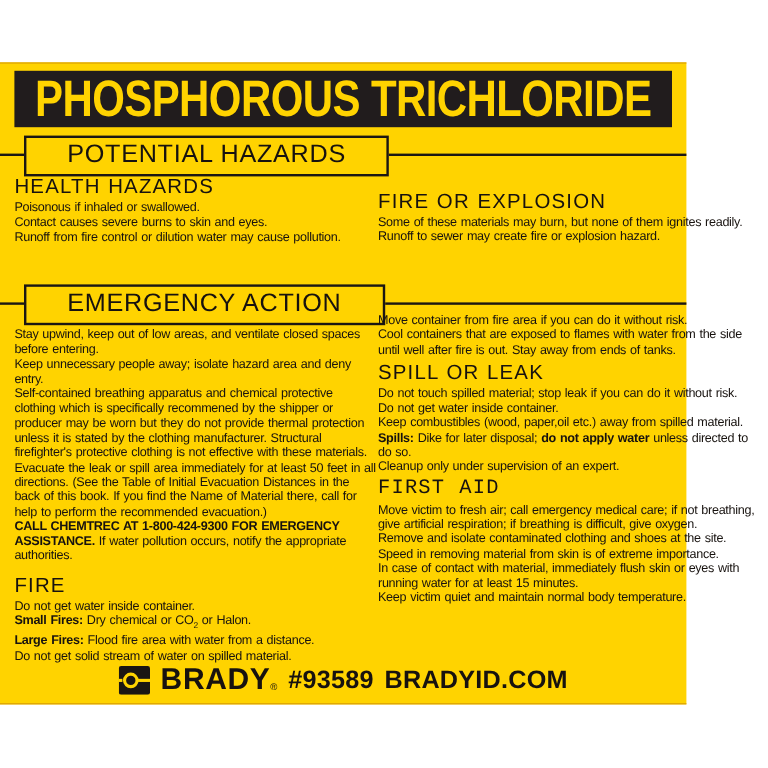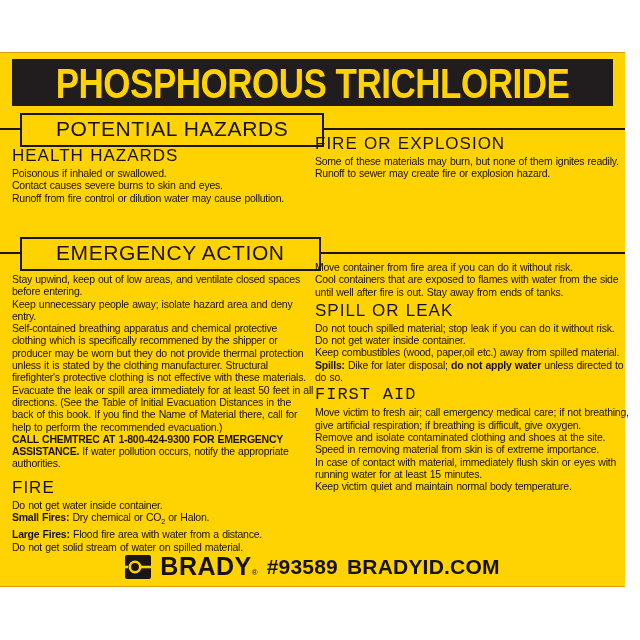--- a/index.html
+++ b/index.html
@@ -1,36 +1,36 @@
 <!DOCTYPE html>
 <html><head>
 <meta charset="utf-8">
 <style>
   html,body{margin:0;padding:0;background:#fff;}
   .page{position:relative;width:640px;height:640px;background:#ffffff;overflow:hidden;
         font-family:"Liberation Sans",sans-serif;color:#17120f;}
-  .sign{position:absolute;left:0;top:52px;width:625px;height:533px;background:#FFD300;
+  .sign{position:absolute;left:0;top:52px;width:572px;height:533px;background:#FFD300;
         border-top:1px solid #d99f04;border-bottom:1px solid #d99f04;}
   .banner{position:absolute;left:12px;right:12px;top:6px;height:47px;background:#211c1d;
           display:flex;align-items:center;justify-content:center;overflow:hidden;}
   .banner .title{color:#FFD300;font-weight:bold;font-size:35px;letter-spacing:-0.5px;
           white-space:nowrap;transform:scaleY(1.22);}
   .hdr{position:absolute;left:0;width:100%;height:34px;}
   .hdr .line{position:absolute;left:0;right:0;top:15px;height:2px;background:#1b1613;}
   .hdr .box{position:absolute;left:20px;top:0;border:2px solid #1b1613;background:#FFD300;
           padding:2px 34px 4px;font-size:21px;letter-spacing:0.6px;white-space:nowrap;}
   .col{position:absolute;font-size:10.5px;line-height:12.3px;letter-spacing:-0.25px;
        word-spacing:0.6px;}
   .col p.para{margin:0;}
   .col h3{font-size:17px;font-weight:400;letter-spacing:1px;margin:1px 0 2px;line-height:19px;}
   .col h3.gap{margin-top:8px;}
   .b{font-weight:bold;}
   sub{font-size:7px;}
   #lc1{left:12px;top:92px;width:302px;}
-  #rc1{left:315px;top:80px;width:317px;}
+  #rc1{left:315px;top:104px;width:317px;}
   #lc2{left:12px;top:220px;width:302px;}
   #rc2{left:315px;top:208px;width:317px;}
   .footer{position:absolute;left:0;right:0;top:501px;display:flex;align-items:center;
           justify-content:center;gap:9px;}
   .brand-wrap{display:flex;align-items:flex-start;}
   .brand{font-size:25px;font-weight:bold;letter-spacing:0.5px;line-height:25px;}
   .reg{font-size:8px;margin-top:14px;}
   .part,.site{font-size:21px;font-weight:bold;letter-spacing:0.2px;}
 </style>
 </head>
@@ -91,20 +91,21 @@
       <div>
           <p class="para"><span>Move container from fire area if you can do it without risk.</span></p>
           <p class="para"><span>Cool containers that are exposed to flames with water from the side until well after fire is out. Stay away from ends of tanks.</span></p>
         </div>
       <h3 style="margin-top:3px;">SPILL OR LEAK</h3>
       <div>
           <p class="para"><span>Do not touch spilled material; stop leak if you can do it without risk.</span></p>
           <p class="para"><span>Do not get water inside container.</span></p>
           <p class="para"><span>Keep combustibles (wood, paper,oil etc.) away from spilled material.</span></p>
           <p class="para"><span class="b">Spills:</span><span> Dike for later disposal; </span><span class="b">do not apply water</span><span> unless directed to do so.</span></p>
+          <p class="para"><span>Cleanup only under supervision of an expert.</span></p>
         </div>
       <h3 style="margin-top:2px;font-family:Liberation Mono, monospace;">FIRST AID</h3>
       <div>
           <p class="para"><span>Move victim to fresh air; call emergency medical care; if not breathing, give artificial respiration; if breathing is difficult, give oxygen.</span></p>
           <p class="para"><span>Remove and isolate contaminated clothing and shoes at the site.</span></p>
           <p class="para"><span>Speed in removing material from skin is of extreme importance.</span></p>
           <p class="para"><span>In case of contact with material, immediately flush skin or eyes with running water for at least 15 minutes.</span></p>
           <p class="para"><span>Keep victim quiet and maintain normal body temperature.</span></p>
         </div>
     </div>

